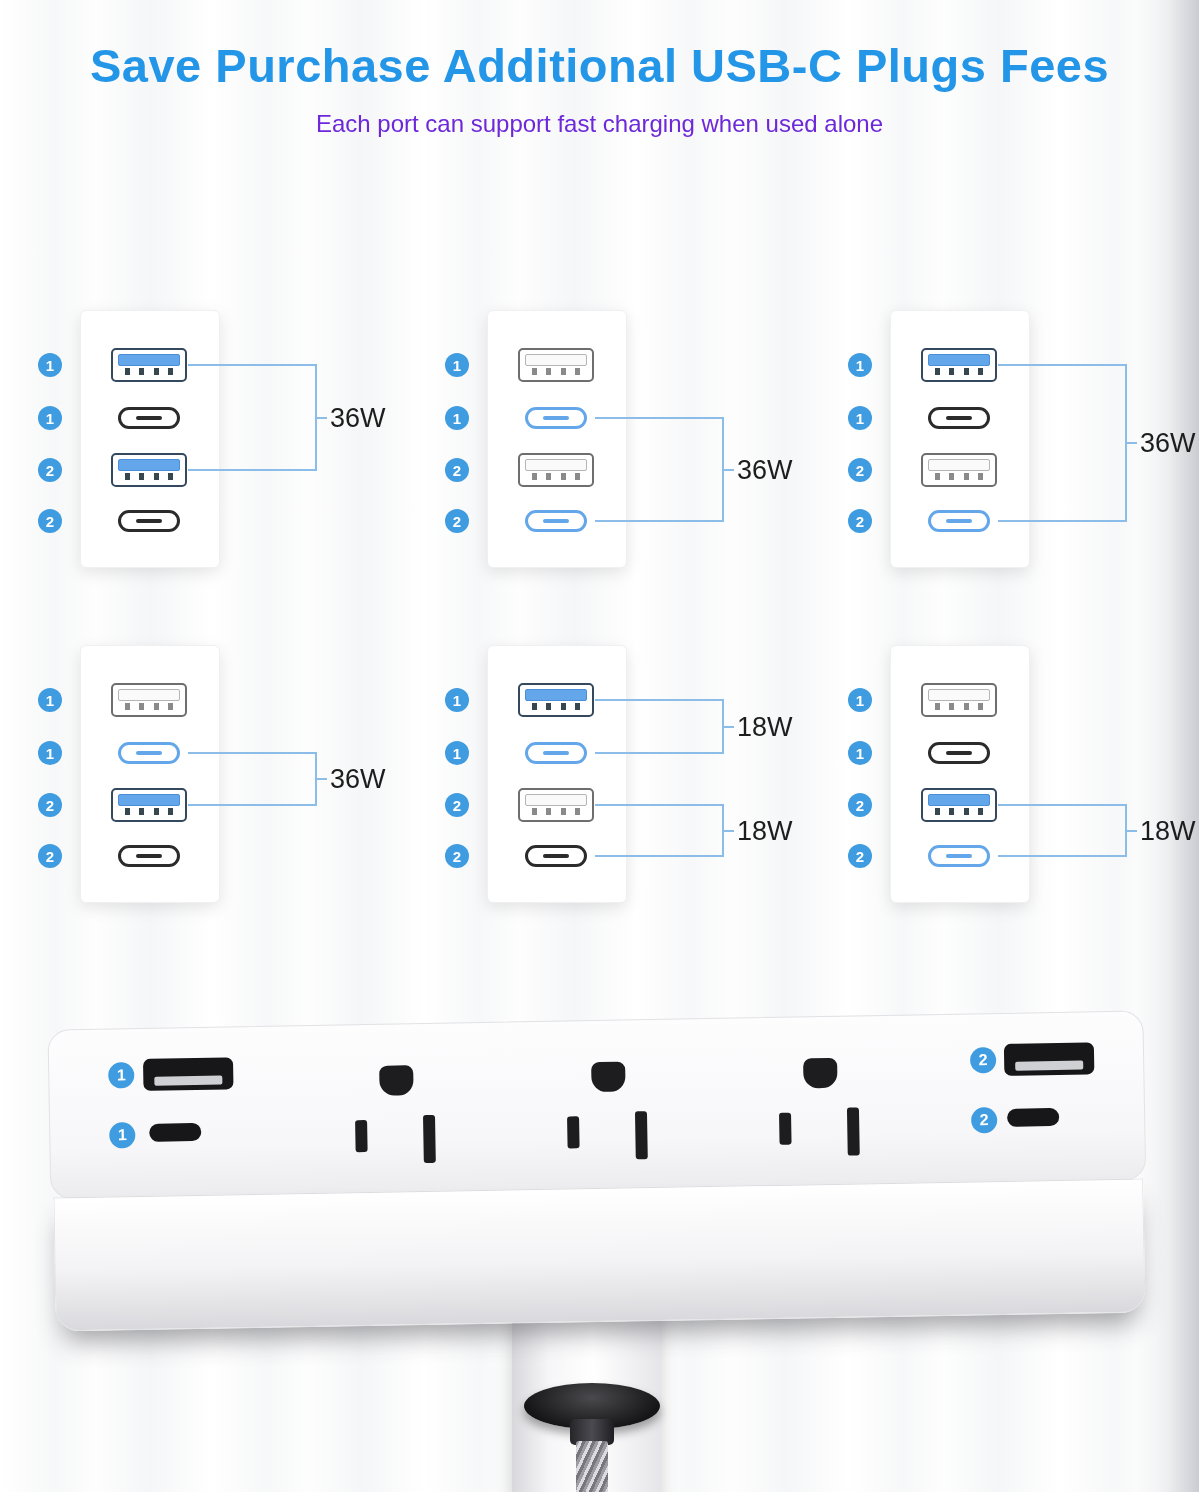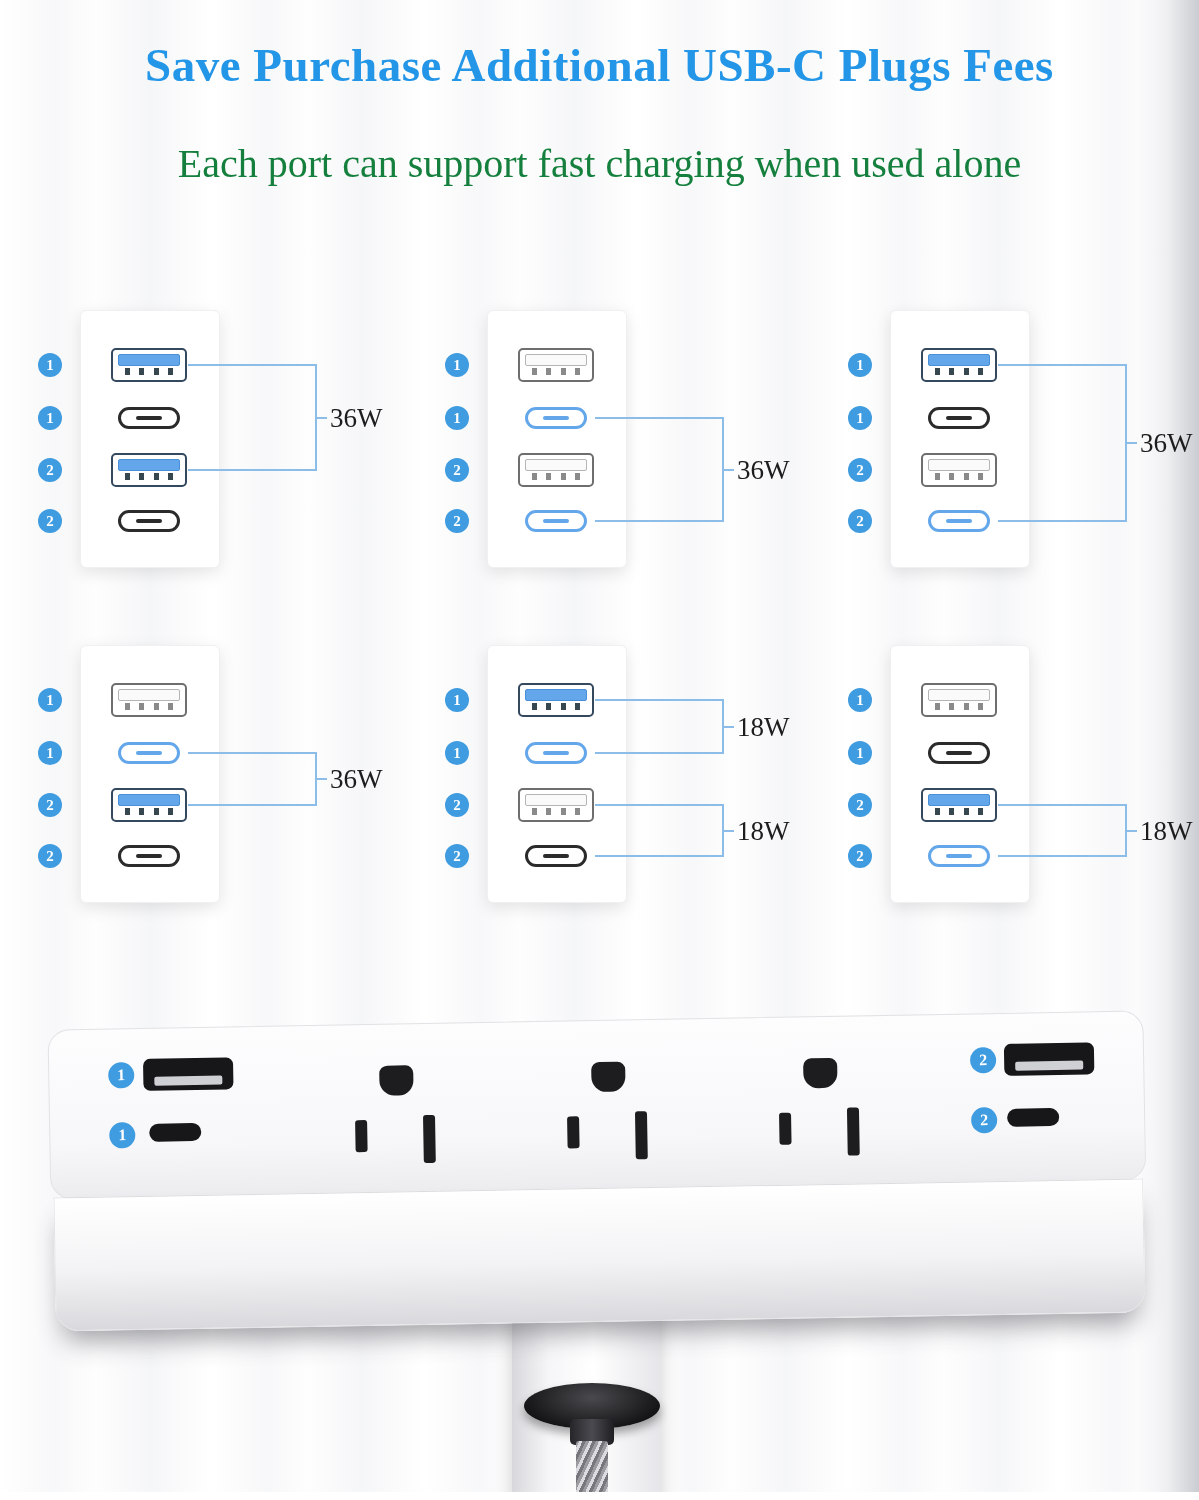--- a/index.html
+++ b/index.html
@@ -1,42 +1,42 @@
 <!DOCTYPE html>
 <html><head>
 <meta charset="utf-8">
 <style>
   html,body{margin:0;padding:0;}
   .page{
     position:relative;
     width:1199px;height:1492px;
     background:#ffffff;
     overflow:hidden;
-    font-family:Liberation Serif, serif;
+    font-family:Liberation Sans, sans-serif;
   }
   
   .bg-stripes{
     position:absolute;inset:0;pointer-events:none;
     background:
       linear-gradient(to left, rgba(105,112,125,0.32), rgba(105,112,125,0.10) 30px, rgba(105,112,125,0) 62px),
       repeating-linear-gradient(90deg,
         rgba(176,183,193,0.00) 0px,
         rgba(176,183,193,0.10) 55px,
         rgba(176,183,193,0.02) 95px,
         rgba(176,183,193,0.12) 150px,
         rgba(176,183,193,0.00) 212px);
   }
   .title{
     position:absolute;top:38px;left:0;width:100%;
     text-align:center;font-size:47px;font-weight:700;
     color:#2496e8;letter-spacing:0.5px;
   }
   .subtitle{
     position:absolute;top:110px;left:0;width:100%;
-    text-align:center;font-size:40px;color:#15803d;margin-top:30px;
+    text-align:center;font-size:24px;color:#6d28d9;
   }
   .heading{
     position:absolute;top:220px;left:30px;
     font-size:31px;color:#141414;
   }
 
   
   .panel{position:absolute;width:340px;height:260px;}
   .panel.p0{left:38px;top:310px;}
   .panel.p1{left:445px;top:310px;}

